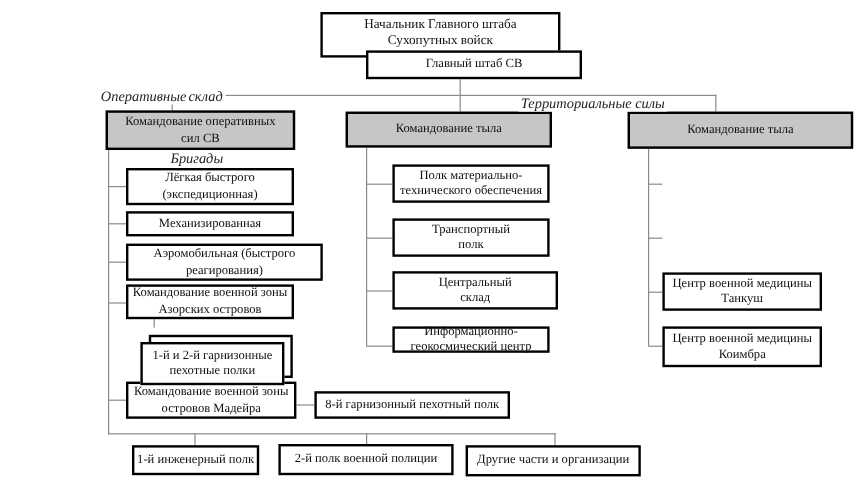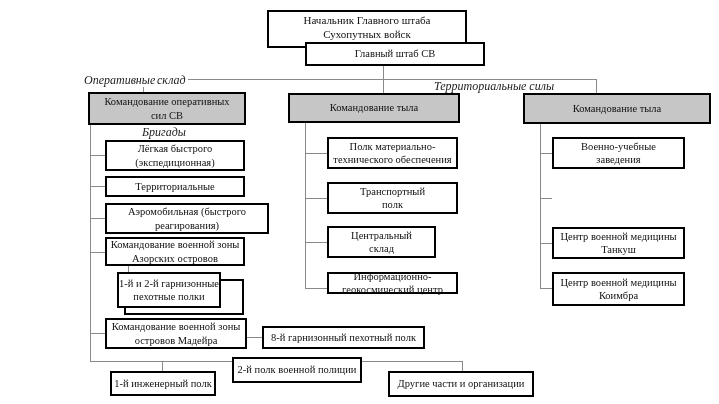--- a/index.html
+++ b/index.html
@@ -72,47 +72,45 @@
   <span class="lbl" style="left:432px;top:80px">Территориальные силы</span>
   <span class="lbl" style="left:140px;top:126px">Бригады</span>
 
   <div class="box cmd" style="left:88px;top:92px;width:158px;height:33px">Командование оперативных
 сил СВ</div>
   <div class="box cmd" style="left:288px;top:93px;width:172px;height:30px">Командование тыла</div>
   <div class="box cmd" style="left:523px;top:93px;width:188px;height:31px">Командование тыла</div>
 
   <div class="box" style="left:105px;top:140px;width:140px;height:31px">Лёгкая быстрого
 (экспедиционная)</div>
-  <div class="box" style="left:105px;top:176px;width:140px;height:21px">Территориальные</div>
+  <div class="box" style="left:105px;top:176px;width:140px;height:21px">Механизированная</div>
   <div class="box" style="left:105px;top:203px;width:164px;height:31px">Аэромобильная (быстрого
 реагирования)</div>
   <div class="box" style="left:105px;top:237px;width:140px;height:29px">Командование военной зоны
 Азорских островов</div>
 
   <div class="shadowbox" style="left:124px;top:279px;width:120px;height:36px"></div>
-  <div class="box main-stacked" style="left:117px;top:272px;width:104px;height:36px">1-й и 2-й гарнизонные
+  <div class="box main-stacked" style="left:117px;top:285px;width:120px;height:36px">1-й и 2-й гарнизонные
 пехотные полки</div>
 
   <div class="box" style="left:105px;top:318px;width:142px;height:31px">Командование военной зоны
 островов Мадейра</div>
   <div class="box" style="left:262px;top:326px;width:163px;height:23px">8-й гарнизонный пехотный полк</div>
 
   <div class="box" style="left:110px;top:371px;width:106px;height:25px">1-й инженерный полк</div>
-  <div class="box" style="left:232px;top:357px;width:130px;height:26px">2-й полк военной полиции</div>
+  <div class="box" style="left:232px;top:370px;width:146px;height:26px">2-й полк военной полиции</div>
   <div class="box" style="left:388px;top:371px;width:146px;height:26px">Другие части и организации</div>
 
   <div class="box" style="left:327px;top:137px;width:131px;height:32px">Полк материально-
 технического обеспечения</div>
   <div class="box" style="left:327px;top:182px;width:131px;height:32px">Транспортный
 полк</div>
-  <div class="box" style="left:327px;top:226px;width:109px;height:32px">Центральный
+  <div class="box" style="left:327px;top:226px;width:138px;height:32px">Центральный
 склад</div>
   <div class="box" style="left:327px;top:272px;width:131px;height:22px">Информационно-
 геокосмический центр</div>
 
-  <div class="box" style="left:552px;top:137px;width:133px;height:32px">Военно-учебные
-заведения</div>
   <div class="box" style="left:552px;top:227px;width:133px;height:32px">Центр военной медицины
 Танкуш</div>
   <div class="box" style="left:552px;top:272px;width:133px;height:34px">Центр военной медицины
 Коимбра</div>
 
 </div>
 
 </body></html>

